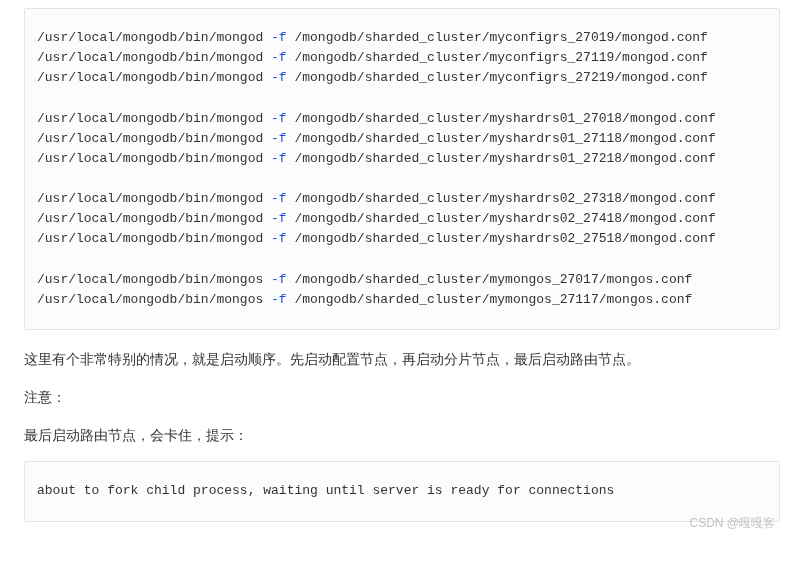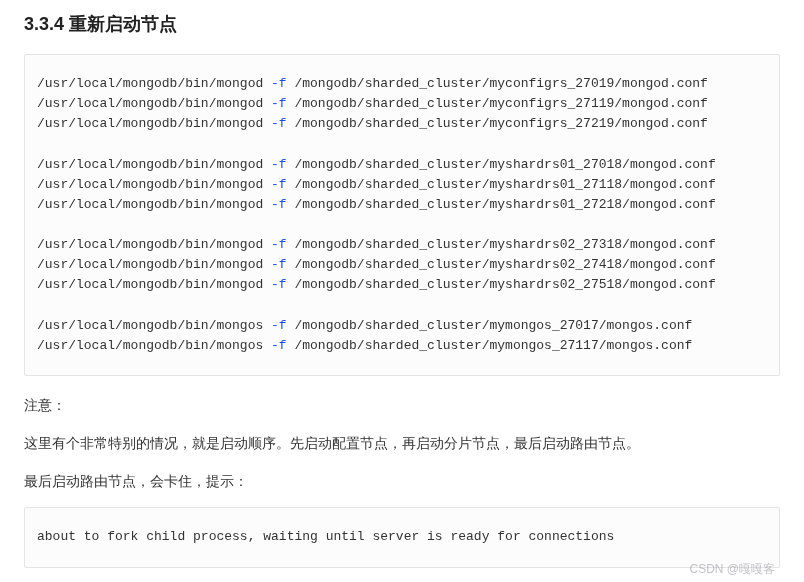--- a/index.html
+++ b/index.html
@@ -50,40 +50,39 @@
     font-size: 12px;
     color: rgba(120,120,130,0.45);
     pointer-events: none;
   }
 </style>
 </head>
 <body>
 
 <div class="page">
 
-  <h3 class="section-title">3.3.4 重新启动节点</h3>
 
 
   <pre class="code-block" id="code-block-1">/usr/local/mongodb/bin/mongod <span class="flag">-f</span> /mongodb/sharded_cluster/myconfigrs_27019/mongod.conf
 /usr/local/mongodb/bin/mongod <span class="flag">-f</span> /mongodb/sharded_cluster/myconfigrs_27119/mongod.conf
 /usr/local/mongodb/bin/mongod <span class="flag">-f</span> /mongodb/sharded_cluster/myconfigrs_27219/mongod.conf
 
 /usr/local/mongodb/bin/mongod <span class="flag">-f</span> /mongodb/sharded_cluster/myshardrs01_27018/mongod.conf
 /usr/local/mongodb/bin/mongod <span class="flag">-f</span> /mongodb/sharded_cluster/myshardrs01_27118/mongod.conf
 /usr/local/mongodb/bin/mongod <span class="flag">-f</span> /mongodb/sharded_cluster/myshardrs01_27218/mongod.conf
 
 /usr/local/mongodb/bin/mongod <span class="flag">-f</span> /mongodb/sharded_cluster/myshardrs02_27318/mongod.conf
 /usr/local/mongodb/bin/mongod <span class="flag">-f</span> /mongodb/sharded_cluster/myshardrs02_27418/mongod.conf
 /usr/local/mongodb/bin/mongod <span class="flag">-f</span> /mongodb/sharded_cluster/myshardrs02_27518/mongod.conf
 
 /usr/local/mongodb/bin/mongos <span class="flag">-f</span> /mongodb/sharded_cluster/mymongos_27017/mongos.conf
 /usr/local/mongodb/bin/mongos <span class="flag">-f</span> /mongodb/sharded_cluster/mymongos_27117/mongos.conf</pre>
 
+  <p class="para">这里有个非常特别的情况，就是启动顺序。先启动配置节点，再启动分片节点，最后启动路由节点。</p>
+
   <p class="para">注意：</p>
-
-  <p class="para">这里有个非常特别的情况，就是启动顺序。先启动配置节点，再启动分片节点，最后启动路由节点。</p>
 
   <p class="para">最后启动路由节点，会卡住，提示：</p>
 
   <pre class="code-block">about to fork child process, waiting until server is ready for connections</pre>
 
   <div class="watermark">CSDN @嘎嘎客</div>
 </div>
 
 </body></html>

